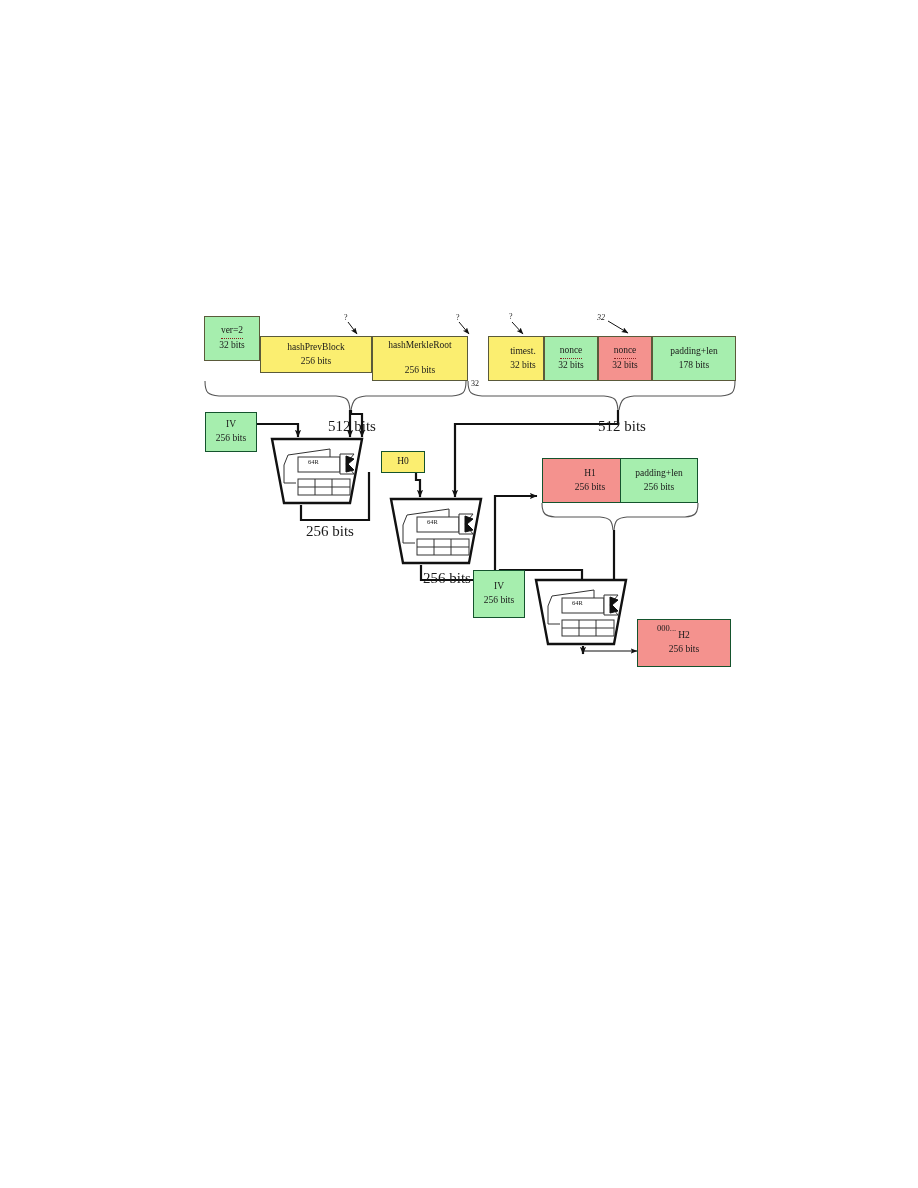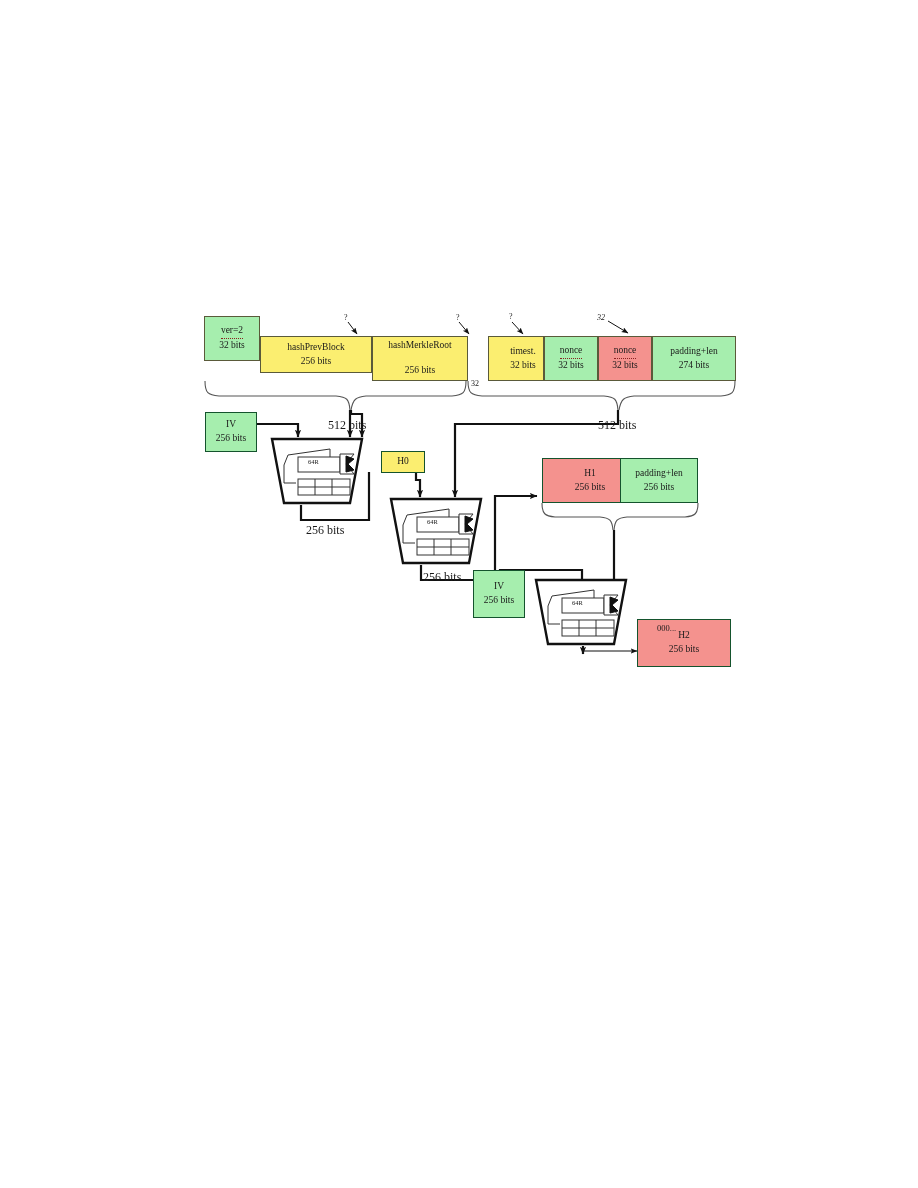--- a/index.html
+++ b/index.html
@@ -44,21 +44,21 @@
   .box .l1 { display:block; }
   .box .l2 { display:block; }
   .green  { background: #a6eeae; }
   .yellow { background: #fbee70; }
   .red    { background: #f4928e; }
   .hdrcell {
     border: 1px solid #5a5a3a;
   }
   .boxlabel {
     position: absolute;
-    font-size: 12px;
+    font-size: 15px;
     color: #1a1a1a;
     white-space: nowrap;
     z-index: 7;
   }
   .tiny {
     position: absolute;
     font-size: 8px;
     color: #1a1a1a;
     white-space: nowrap;
     z-index: 7;
@@ -180,21 +180,21 @@
     <span class="l2">32 bits</span>
   </div>
 
   <div class="box red hdrcell" style="left:598px; top:336px; width:54px; height:45px;">
     <span class="l1 underdot">nonce</span>
     <span class="l2">32 bits</span>
   </div>
 
   <div class="box green hdrcell" style="left:652px; top:336px; width:84px; height:45px;">
     <span class="l1">padding+len</span>
-    <span class="l2">274 bits</span>
+    <span class="l2">178 bits</span>
   </div>
 
   <div class="tiny" style="left:344px; top:313px;">?</div>
   <div class="tiny" style="left:456px; top:313px;">?</div>
   <div class="tiny" style="left:509px; top:312px;">?</div>
   <div class="tiny" style="left:597px; top:313px; font-style:italic;">32</div>
 
   <div class="tiny" style="left:471px; top:379px;">32</div>
 
   <div class="boxlabel" style="left:328px; top:418px;">512 bits</div>

